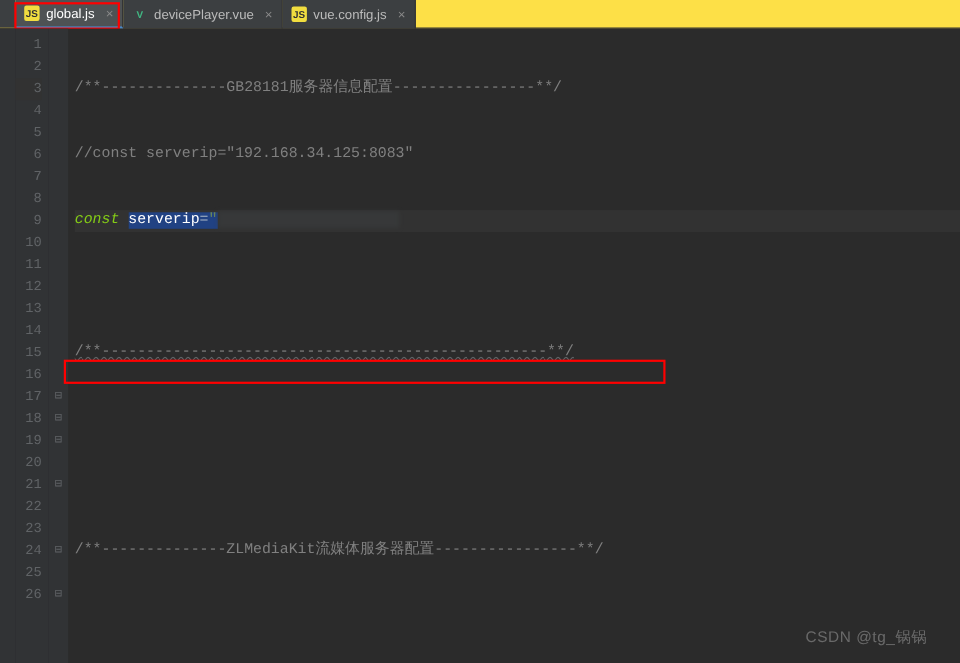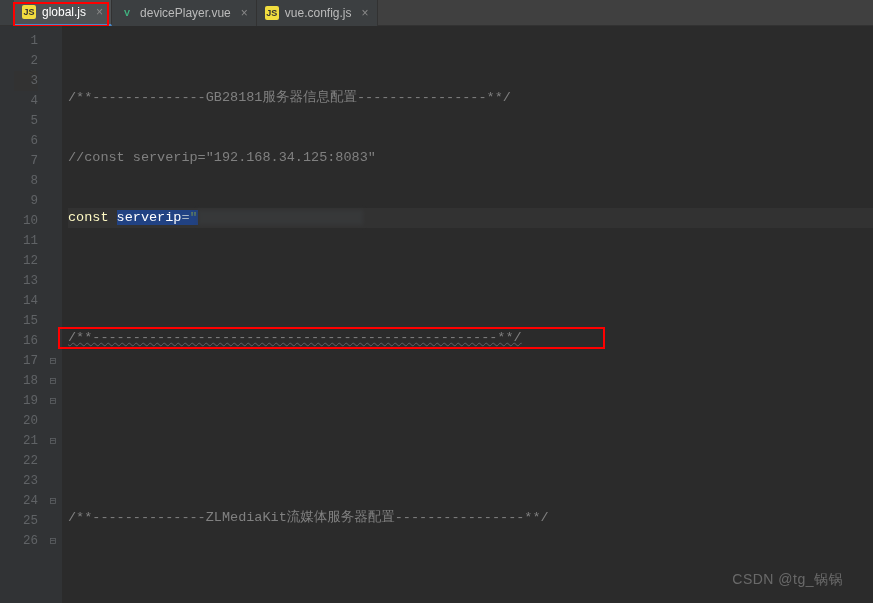--- a/index.html
+++ b/index.html
@@ -8,21 +8,21 @@
       font-size: 13.5px;
       background: #2b2b2b;
       color: #a9b7c6;
       width: 873px;
       height: 603px;
       overflow: hidden;
       position: relative;
     }
     .tab-bar {
       display: flex;
-      background: #404040;
+      background: #fde047;
       height: 26px;
       border-bottom: 1px solid #323232;
     }
     .tab {
       display: flex;
       align-items: center;
       padding: 0 8px;
       height: 26px;
       background: #3c3f41;
       color: #bbbbbb;
@@ -75,26 +75,26 @@
     .fold-gutter {
       width: 18px;
       background: #313335;
       color: #606366;
       padding-top: 5px;
       font-size: 11px;
     }
     .fold-gutter div { height: 20px; text-align: center; }
     .code {
       flex: 1;
-      padding: 22px 0 0 6px;
+      padding: 5px 0 0 6px;
       white-space: pre;
     }
     .code .line { height: 20px; }
     .c-grey { color: #808080; }
-    .c-kw { color: #fef9c3; }
+    .c-kw { color: #84cc16; font-style: italic; }
     .c-str { color: #6a8759; }
     .c-var { color: #ffffff; }
     .c-op { color: #a9b7c6; }
     .underline { text-decoration: underline wavy #606366; text-decoration-thickness: 1px; }
     .sel { background: #214283; }
     .cur-line { background: #323232; }
     .redact {
       display: inline-block;
       height: 15px;
       background: #3c3f41;

